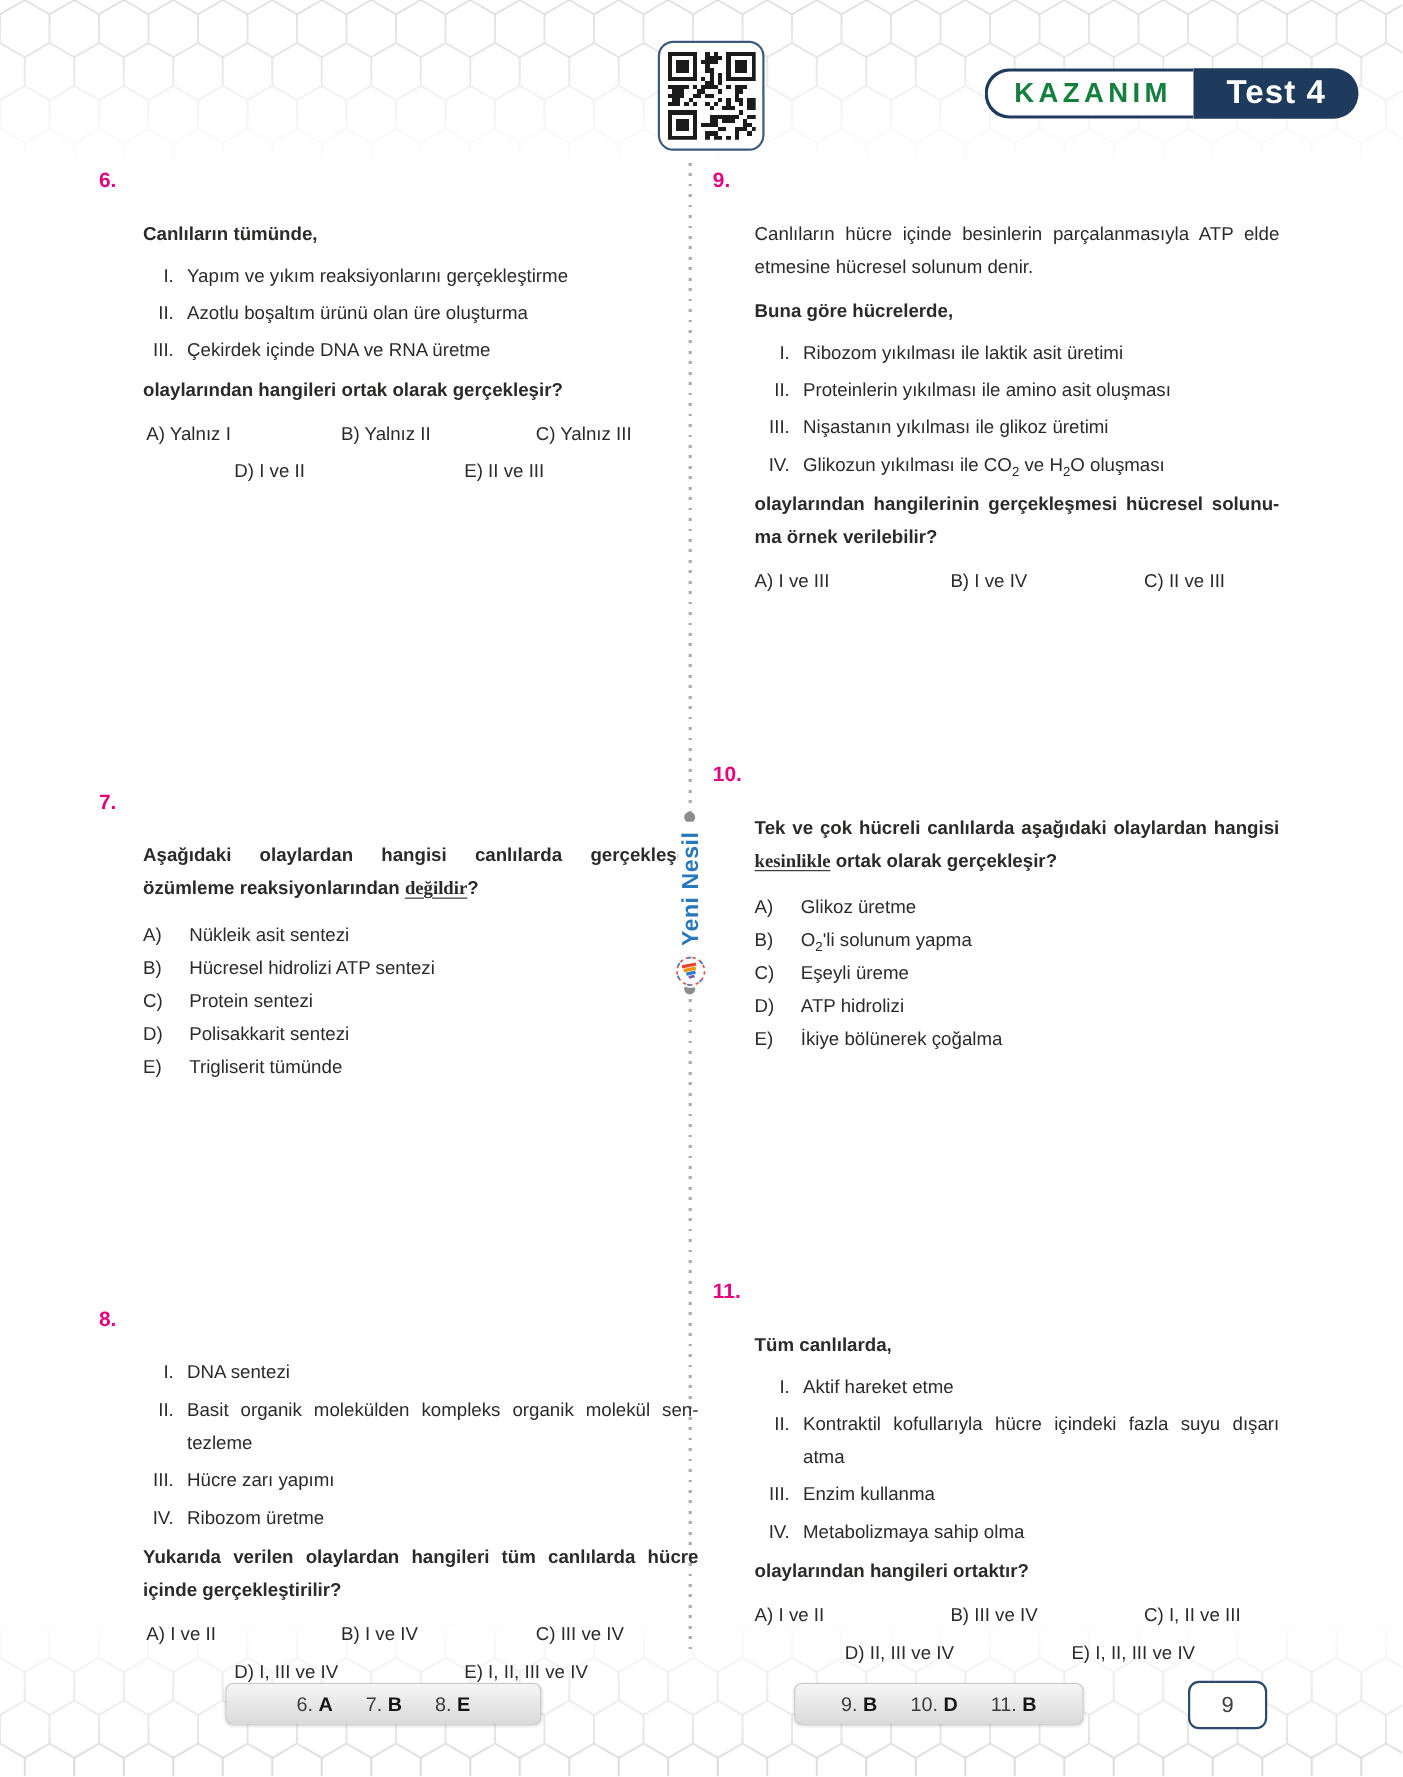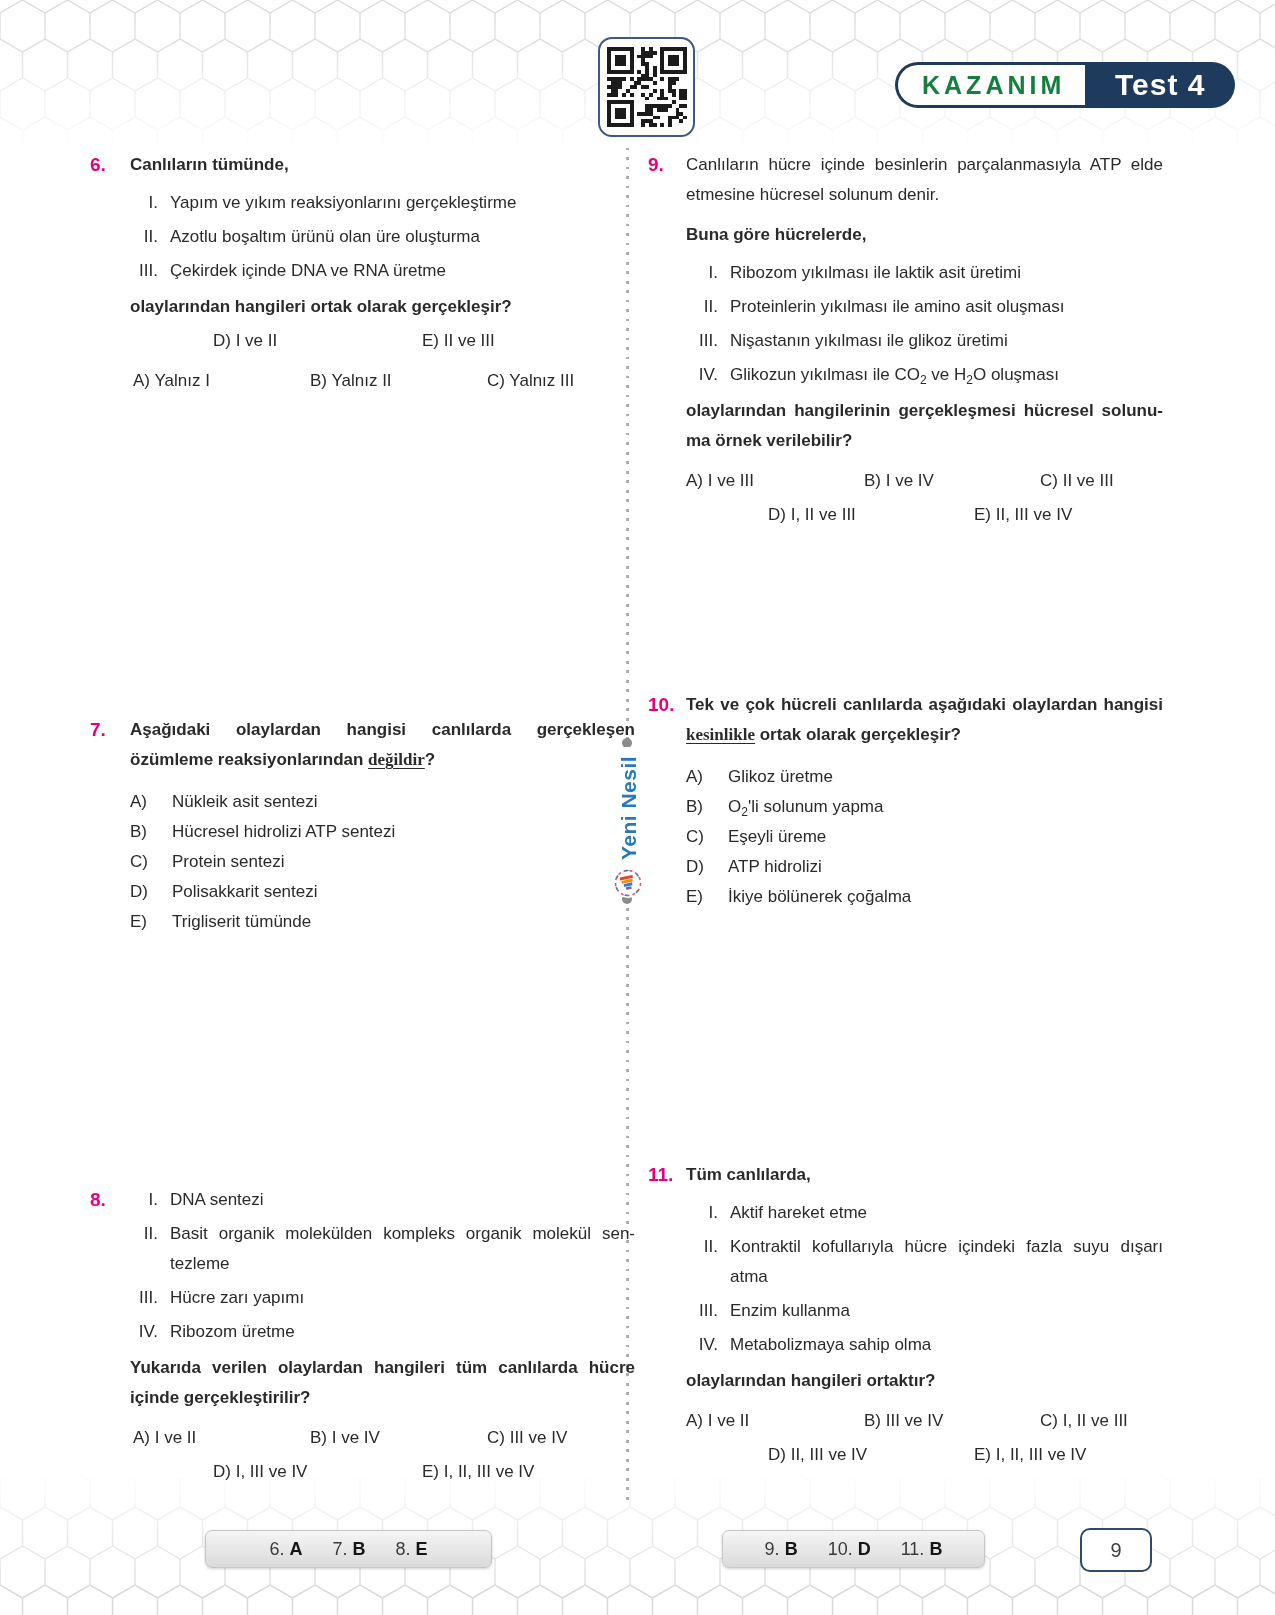--- a/index.html
+++ b/index.html
@@ -55,21 +55,21 @@
   .brand-icon { position:absolute; left:613px; top:868px; background:#ffffff; border-radius:50%; z-index:2; }
 
   
   .col { position:absolute; top:145px; }
   .col-left  { left:90px;  width:545px; }
   .col-right { left:648px; width:515px; }
   .q { position:absolute; display:flex; width:100%; }
   .qnum { flex:none; font-weight:bold; color:#e6007e; font-size:19px; line-height:30px; }
   .col-left  .qnum { width:40px; }
   .col-right .qnum { width:38px; }
-  .qbody { flex:1; font-size:17px; line-height:30px; }
+  .qbody { flex:1; font-size:17px; line-height:30px;margin-top:48px; }
   .stem { font-weight:bold; text-align:justify; }
   .intro { text-align:justify; }
   .items { margin-top:8px; }
   .item { display:flex; }
   .item + .item { margin-top:4px; }
   .inum { flex:none; text-align:right; margin-right:12px; }
   .col-left  .inum { width:28px; }
   .col-right .inum { width:32px; }
   .itext { flex:1; }
   .fjust { text-align:justify; text-align-last:justify; }
@@ -396,28 +396,28 @@
           <div class="item">
             <span class="inum">II.</span>
             <span class="itext">Azotlu boşaltım ürünü olan üre oluşturma</span>
           </div>
           <div class="item">
             <span class="inum">III.</span>
             <span class="itext">Çekirdek içinde DNA ve RNA üretme</span>
           </div>
         </div>
         <div class="ask">olaylarından hangileri ortak olarak gerçekleşir?</div>
-        <div class="orow">
-          <span class="oitem o4">D) I ve II</span>
-          <span class="oitem o5">E) II ve III</span>
-        </div>
         <div class="orow first">
           <span class="oitem o1">A) Yalnız I</span>
           <span class="oitem o2">B) Yalnız II</span>
           <span class="oitem o3">C) Yalnız III</span>
+        </div>
+        <div class="orow">
+          <span class="oitem o4">D) I ve II</span>
+          <span class="oitem o5">E) II ve III</span>
         </div>
       </div>
     </section>
 
     <section class="q" style="top:570px">
       <div class="qnum">7.</div>
       <div class="qbody">
         <div class="ask" style="margin-top:0">
           <span>Aşağıdaki olaylardan hangisi canlılarda gerçekleşen özümleme reaksiyonlarından </span><span class="u">değildir</span><span>?</span>
         </div>
@@ -510,24 +510,20 @@
           </div>
         </div>
         <div class="ask">
           <div class="fjust">olaylarından hangilerinin gerçekleşmesi hücresel solunu-</div>
           <div>ma örnek verilebilir?</div>
         </div>
         <div class="orow first">
           <span class="oitem o1">A) I ve III</span>
           <span class="oitem o2">B) I ve IV</span>
           <span class="oitem o3">C) II ve III</span>
-        </div>
-        <div class="orow">
-          <span class="oitem o4">D) I, II ve III</span>
-          <span class="oitem o5">E) II, III ve IV</span>
         </div>
       </div>
     </section>
 
     <section class="q" style="top:545px">
       <div class="qnum">10.</div>
       <div class="qbody">
         <div class="ask" style="margin-top:0">
           <span>Tek ve çok hücreli canlılarda aşağıdaki olaylardan hangisi </span><span class="u">kesinlikle</span><span> ortak olarak gerçekleşir?</span>
         </div>

